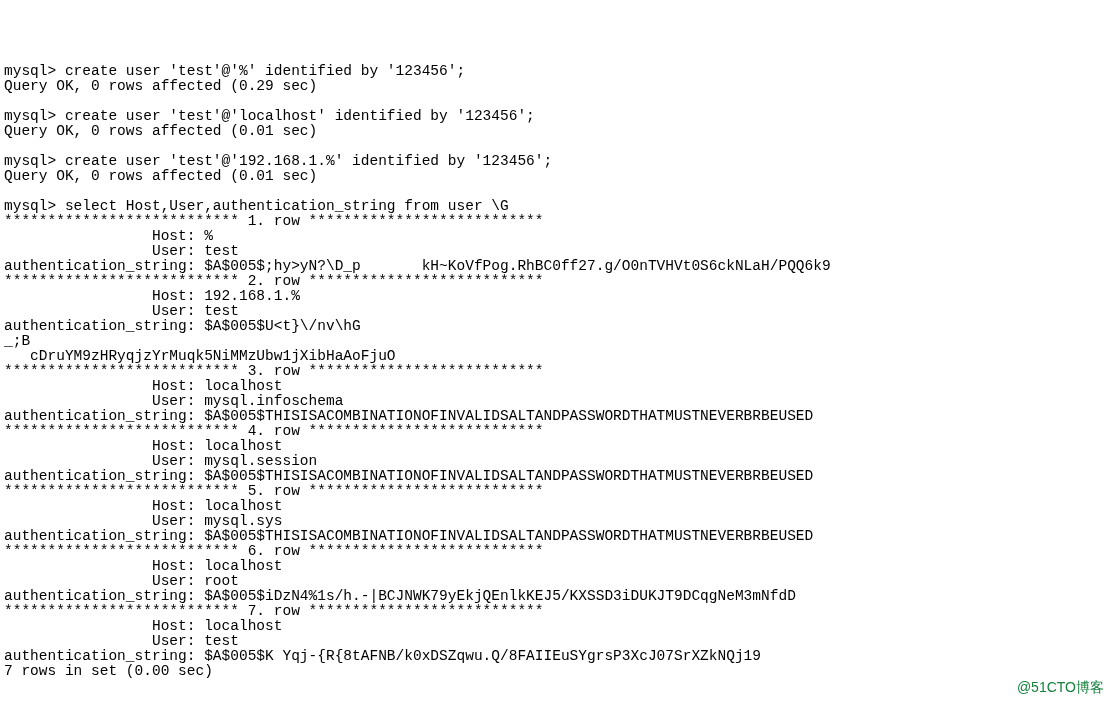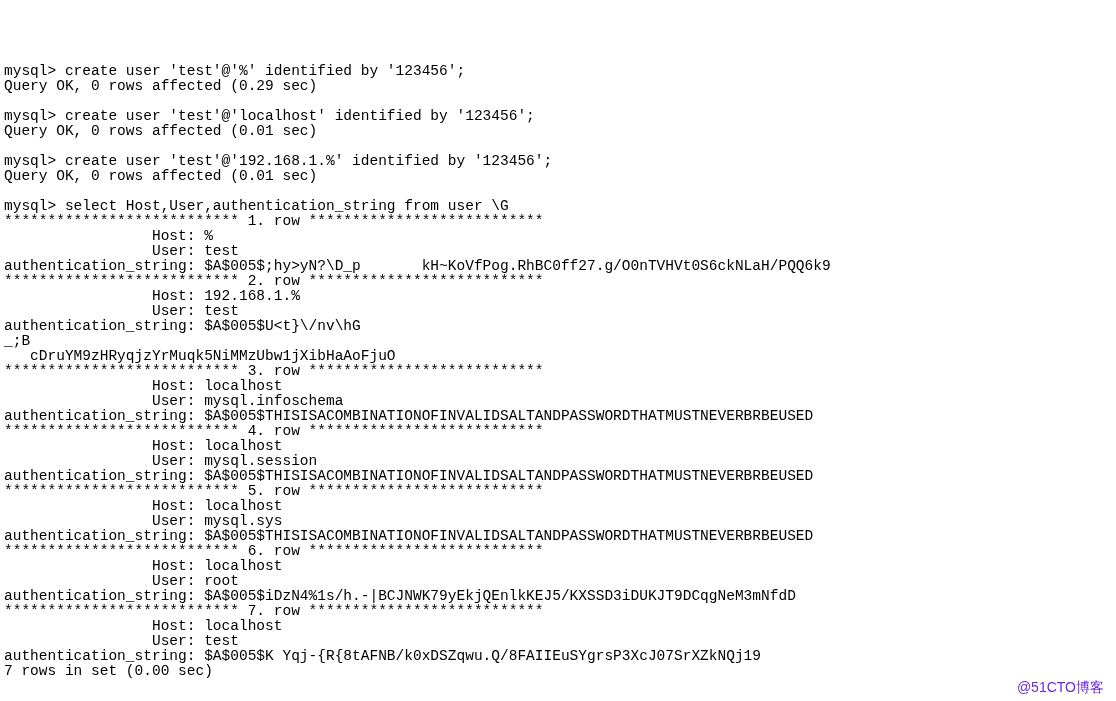--- a/index.html
+++ b/index.html
@@ -15,21 +15,21 @@
     width: 1116px;
     height: 701px;
     box-sizing: border-box;
     overflow: hidden;
   }
   .line { white-space: pre; }
   .watermark {
     position: absolute;
     bottom: 6px;
     right: 12px;
-    color: #6d28d9;
+    color: #15803d;
     font-family: Arial, sans-serif;
     font-size: 14px;
     white-space: nowrap;
     pointer-events: none;
   }
 </style>
 </head>
 <body>
 
 

